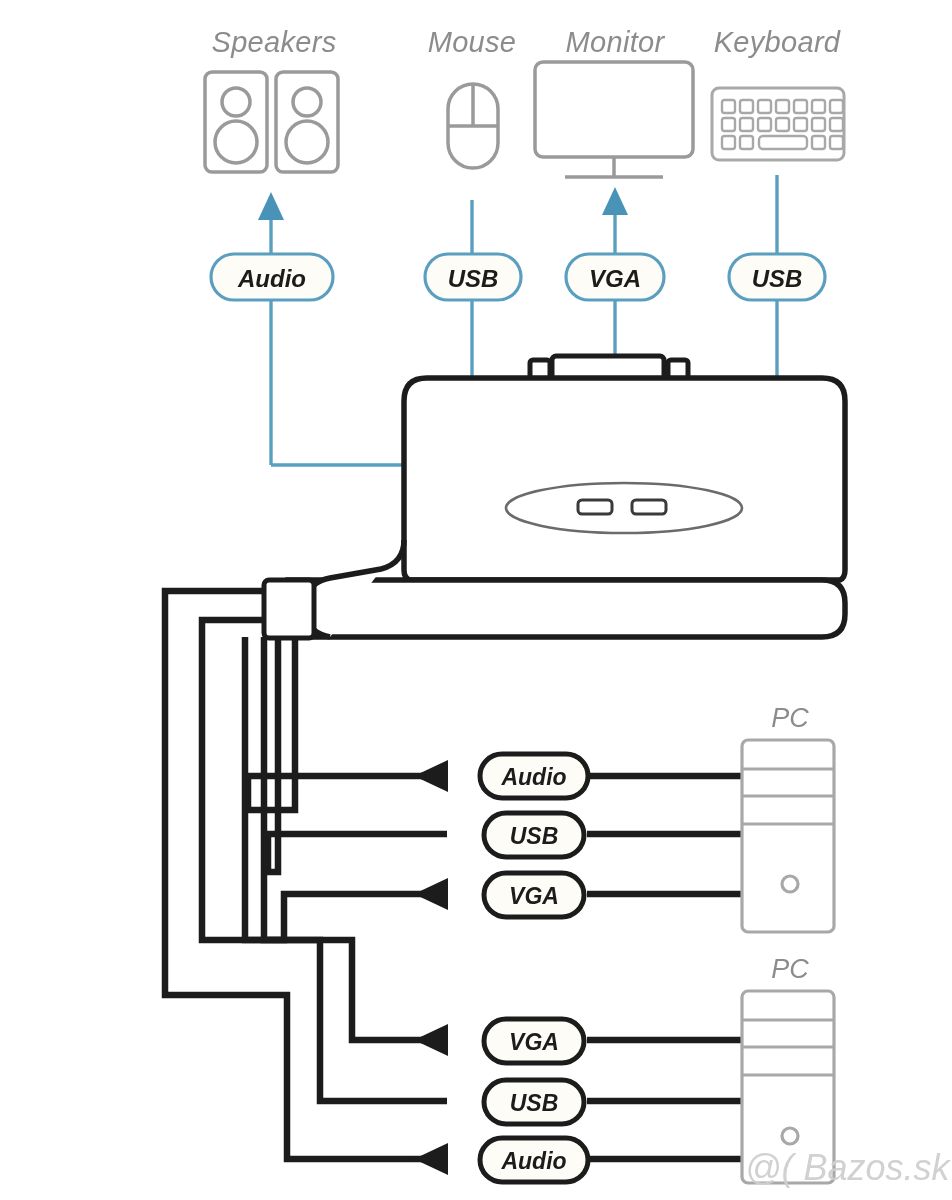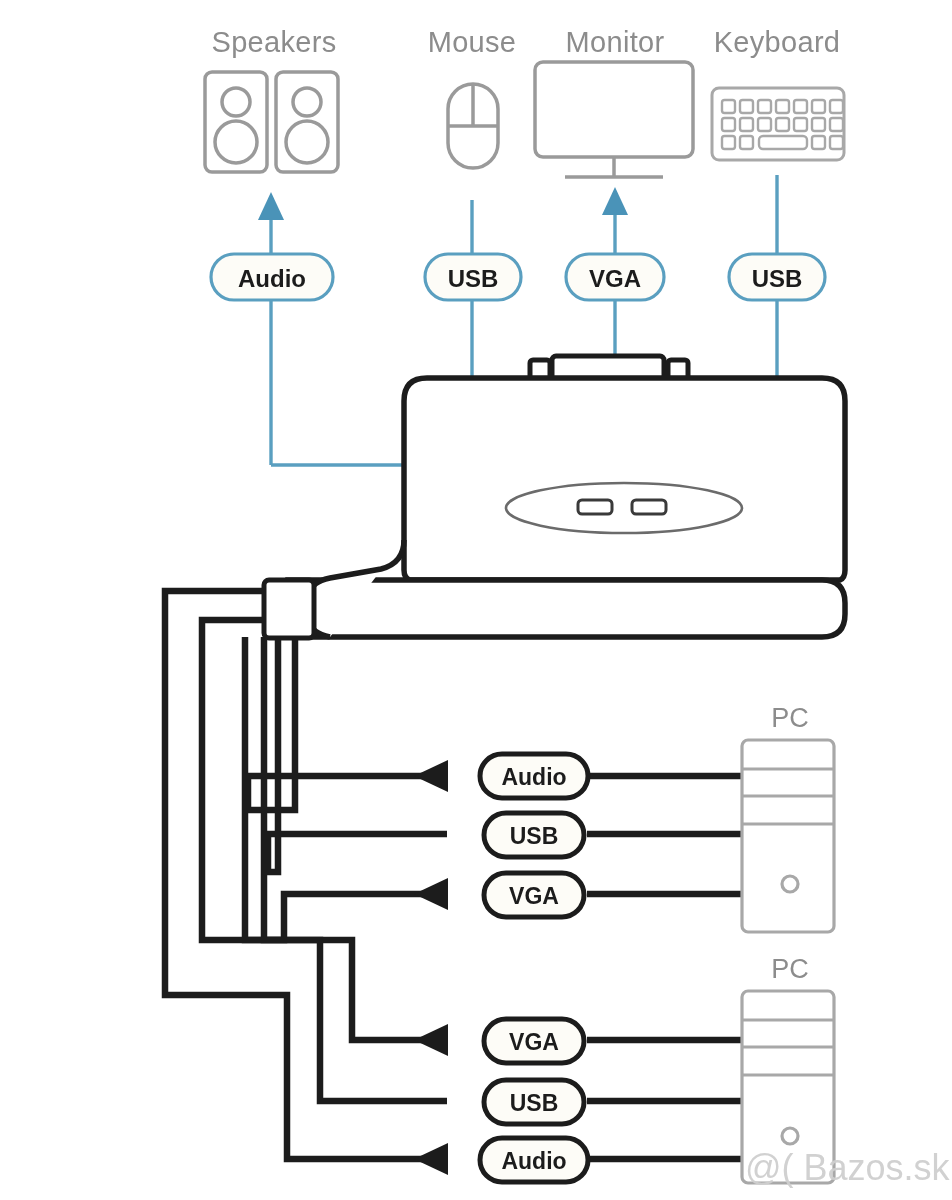--- a/index.html
+++ b/index.html
@@ -9,20 +9,21 @@
   }
   body {
     font-family: "Liberation Sans", sans-serif;
   }
   #diagram-root {
     position: relative;
     width: 952px;
     height: 1200px;
     background: #ffffff;
     overflow: hidden;
+    font-style: italic;
   }
   #diagram-svg {
     display: block;
     width: 952px;
     height: 1200px;
   }
   .device-label {
     font-family: "Liberation Sans", sans-serif;
     font-size: 29px;
     fill: #8c8c8c;

